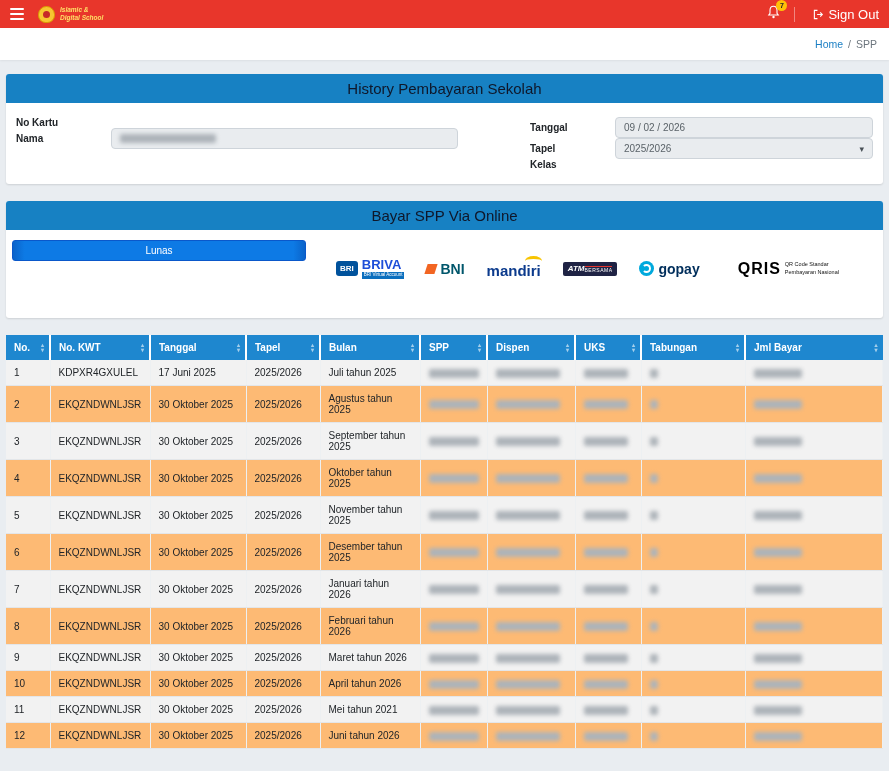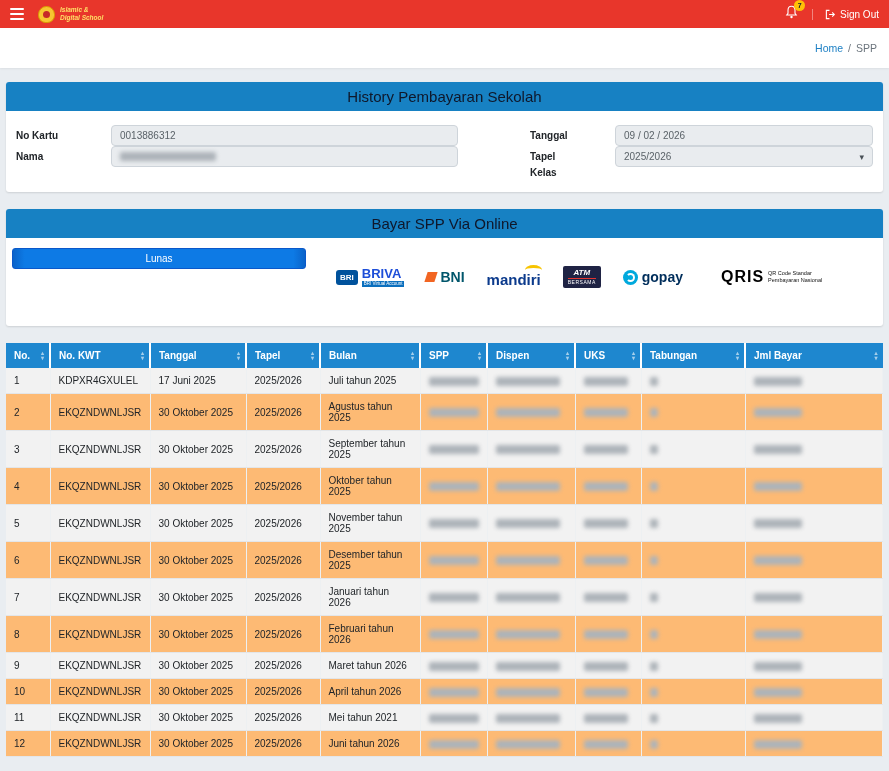--- a/index.html
+++ b/index.html
@@ -10,24 +10,24 @@
   .topbar { height:28px; background:#e8362b; display:flex; align-items:center; padding:0 10px; color:#fff; }
   .hamburger { display:flex; flex-direction:column; gap:3px; cursor:pointer; margin-right:14px; }
   .hamburger span { width:14px; height:2px; background:#fff; border-radius:1px; }
   .brand { display:flex; align-items:center; gap:5px; }
   .crest { position:relative; width:17px; height:17px; background:#f7c631; border:1px solid #d89e00; border-radius:50% 50% 45% 45%; }
   .crest::after { content:''; position:absolute; inset:4px; background:#c62828; border-radius:50%; }
   .brand-text { font-size:6.5px; font-style:italic; font-weight:bold; color:#ffe066; line-height:1.25; }
   .topbar-right { margin-left:auto; display:flex; align-items:center; gap:14px; }
   .bell { position:relative; cursor:pointer; }
   .bell .badge { position:absolute; top:-5px; right:-7px; min-width:11px; height:11px; background:#ffc107; color:#212529; border-radius:50%; font-size:7px; font-weight:bold; display:flex; align-items:center; justify-content:center; }
-  .signout { display:flex; align-items:center; gap:4px; font-size:10px; color:#fff; cursor:pointer; border-left:1px solid rgba(255,255,255,.4); padding-left:12px; }
-
-  
-  .breadcrumb-bar { height:40px; background:#fff; display:flex; align-items:center; justify-content:flex-end; padding:0 12px; font-size:10.5px; box-shadow:0 1px 2px rgba(0,0,0,.06); }
+  .signout { display:flex; align-items:center; gap:4px; font-size:13px; color:#fff; cursor:pointer; border-left:1px solid rgba(255,255,255,.4); padding-left:18px; }
+
+  
+  .breadcrumb-bar { height:32px; background:#fff; display:flex; align-items:center; justify-content:flex-end; padding:0 12px; font-size:10.5px; box-shadow:0 1px 2px rgba(0,0,0,.06); }
   .breadcrumb-bar a { color:#1b7fc4; text-decoration:none; }
   .breadcrumb-bar .sep, .breadcrumb-bar .cur { color:#6c757d; margin-left:5px; }
 
   
   .content { padding:14px 6px 0 6px; }
   .card { background:#fff; border-radius:3px; box-shadow:0 1px 2px rgba(0,0,0,.12); margin-bottom:17px; }
   .card-header { background:#1781c3; color:#0f172a; text-align:center; font-size:15px; padding:6px 0; border-radius:3px 3px 0 0; }
   .card-body { padding:14px 10px; }
 
   .form-cols { display:flex; }
@@ -50,21 +50,21 @@
   .logos { position:absolute; left:330px; top:28px; display:flex; align-items:center; gap:22px; }
   .logo-item { display:flex; align-items:center; gap:4px; }
   .bri-box { background:#00529c; color:#fff; font-weight:bold; font-size:8px; padding:3px 4px; border-radius:3px; }
   .briva-wrap { display:flex; flex-direction:column; line-height:1; }
   .briva-txt { font-weight:bold; font-size:13px; color:#1d4ed8; }
   .briva-tag { font-size:4.5px; color:#fff; background:#0b6fbe; padding:1px 2px; margin-top:1px; text-align:center; }
   .bni-mark { width:10px; height:10px; background:#f26522; transform:skew(-18deg); }
   .bni-txt { font-weight:bold; font-size:14px; color:#00566b; }
   .mandiri { position:relative; font-weight:bold; font-size:15px; color:#0b3a8c; padding-top:4px; }
   .mandiri::after { content:''; position:absolute; right:-1px; top:-2px; width:17px; height:7px; border-top:3px solid #f7c400; border-radius:50%; }
-  .atm-box { background:#1f2344; border-radius:2px; padding:3px 5px; display:flex; flex-direction:column; align-items:center; line-height:1; }
+  .atm-box { background:#1f2344; border-radius:2px; padding:3px 5px; display:flex; flex-direction:row; align-items:center; line-height:1; }
   .atm-l1 { color:#fff; font-weight:bold; font-style:italic; font-size:8px; }
   .atm-l2 { color:#fff; font-size:5px; letter-spacing:.5px; border-top:1px solid #e3342f; margin-top:1px; padding-top:1px; }
   .gopay-ic { position:relative; width:15px; height:15px; background:#00a9dd; border-radius:50%; }
   .gopay-ic::after { content:''; position:absolute; inset:3px; border:2px solid #fff; border-left-color:transparent; border-radius:50%; }
   .gopay-txt { font-weight:bold; font-size:14px; color:#002e5b; }
   .qris-txt { font-weight:bold; font-size:16px; color:#000; letter-spacing:1px;margin-left:16px; }
   .qris-tag { display:flex; flex-direction:column; font-size:5.5px; color:#111; line-height:1.3; }
 
   
   .data-table { width:100%; border-collapse:collapse; font-size:10px; background:#fdba74; }
@@ -122,21 +122,20 @@
 
 <div class="content">
 
   <section class="card">
     <div class="card-header">History Pembayaran Sekolah</div>
     <div class="card-body">
       <div class="form-cols">
         <div class="fcol-left">
           <div class="form-row">
             <label>No Kartu</label>
-            <input class="inp" readonly="" value="0013886312" style="">
           </div>
           <div class="form-row">
             <label>Nama</label>
             <div class="inp">
                 <span class="blur-bar" style="width:96px"></span>
               </div>
           </div>
         </div>
         <div class="fcol-right">
           <div class="form-row">

